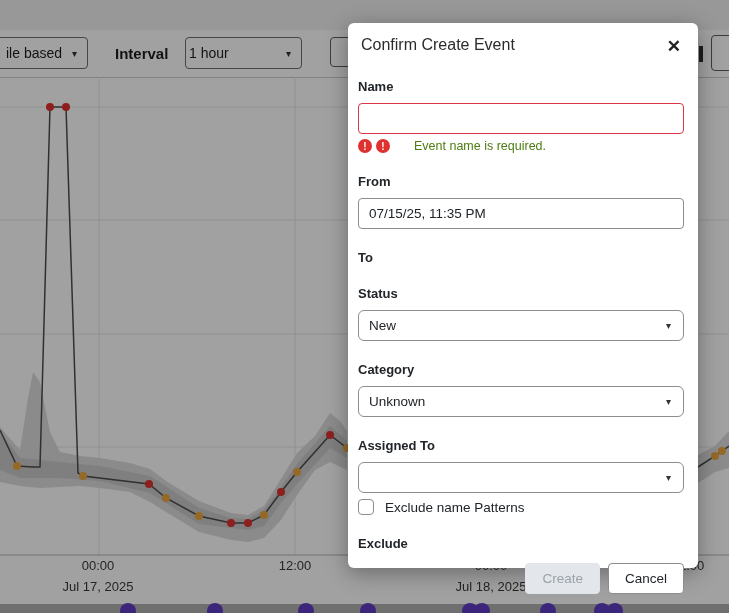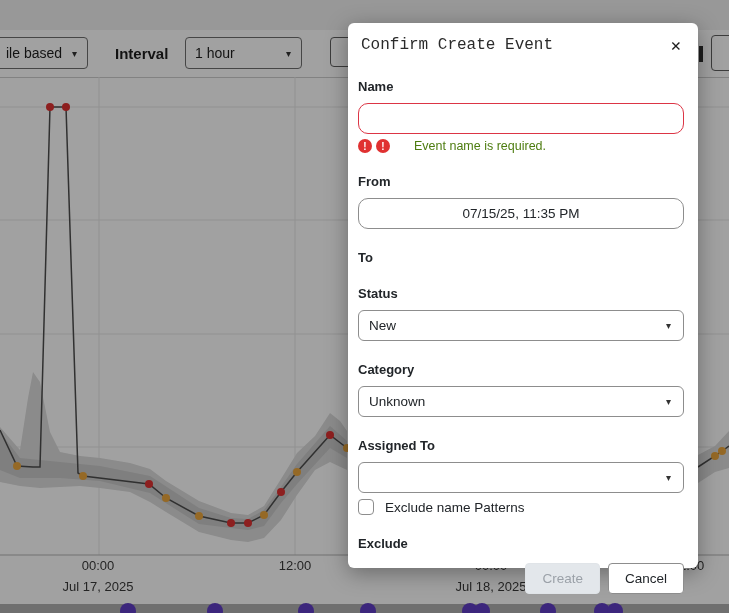--- a/index.html
+++ b/index.html
@@ -11,21 +11,21 @@
   
   .topband{position:absolute;left:0;top:0;width:729px;height:30px;background:#f1f1f1;}
   .toolbar-sep{position:absolute;left:0;top:77px;width:729px;height:1px;background:#cfcfcf;}
   .dd{
     position:absolute;top:37px;height:32px;box-sizing:border-box;
     border:1px solid #6f6f6f;border-radius:4px;background:#fff;
     display:flex;align-items:center;font-size:14px;color:#1f1f1f;
   }
   .dd .caret{margin-left:auto;margin-right:10px;font-size:10px;color:#333;}
   .dd-left{left:-50px;width:138px;padding-left:55px;}
-  .dd-interval{left:185px;width:117px;padding-left:9px;}
+  .dd-interval{left:185px;width:117px;padding-left:3px;}
   .toolbar-label{position:absolute;left:115px;top:45px;font-size:15px;font-weight:700;color:#1f1f1f;}
   .frag-btn-left{position:absolute;left:330px;top:37px;width:60px;height:30px;box-sizing:border-box;
     border:1px solid #5f5f5f;border-radius:4px;background:#fff;}
   .frag-btn-right{position:absolute;left:711px;top:35px;width:40px;height:36px;box-sizing:border-box;
     border:1px solid #5f5f5f;border-radius:4px;background:#fff;}
   .frag-glyph{position:absolute;left:699px;top:46px;width:4px;height:16px;background:#2e2e2e;}
   #chart-svg{position:absolute;left:0;top:77px;}
   #x-ticks .tick, #date-labels .dlabel{
     position:absolute;transform:translateX(-50%);font-size:13px;color:#3a3a3a;white-space:nowrap;
   }
@@ -34,27 +34,27 @@
   .strip{position:absolute;left:0;top:604px;width:729px;height:9px;background:#b0b0b0;}
   .strip .marker{position:absolute;top:-1px;width:16px;height:16px;border-radius:50%;background:#5f3dc4;}
   
   .overlay{position:absolute;inset:0;background:rgba(0,0,0,0.37);z-index:10;}
   
   .modal{
     position:absolute;left:348px;top:23px;width:350px;height:545px;box-sizing:border-box;
     background:#fff;border-radius:6px;box-shadow:0 5px 22px rgba(0,0,0,.35);
     z-index:20;padding:13px 14px 0 10px;color:#212529;
   }
-  .modal-head{display:flex;align-items:flex-start;justify-content:space-between;margin-bottom:22px;font-family:Liberation Mono, monospace;}
+  .modal-head{display:flex;align-items:flex-start;justify-content:space-between;margin-bottom:22px;}
   .modal-title{font-size:16px;font-weight:500;color:#2b2b2b;padding-left:3px;}
   .close-x{font-size:17px;font-weight:700;color:#1f1f1f;cursor:pointer;line-height:1;padding:2px 3px;}
   .f-label{font-size:13px;font-weight:700;margin:21px 0 9px;}
   .f-input{
-    width:100%;height:31px;box-sizing:border-box;border:1px solid #8d8d8d;border-radius:10px;
-    padding:0 10px;font-size:13.5px;color:#212529;font-family:inherit;background:#fff;display:block;text-align:center;
+    width:100%;height:31px;box-sizing:border-box;border:1px solid #8d8d8d;border-radius:4px;
+    padding:0 10px;font-size:13.5px;color:#212529;font-family:inherit;background:#fff;display:block;
   }
   .f-input::placeholder{color:#9aa0a6;}
   .input-error{border-color:#dc3545;}
   .err-row{display:flex;align-items:center;margin:5px 0 1px;}
   .err-icon{
     width:14px;height:14px;border-radius:50%;background:#e03131;color:#fff;flex:0 0 14px;
     font-size:10px;font-weight:700;display:flex;align-items:center;justify-content:center;margin-right:4px;
   }
   .err-text{color:#4d7c0f;font-size:12.5px;margin-left:20px;}
   .f-select{

